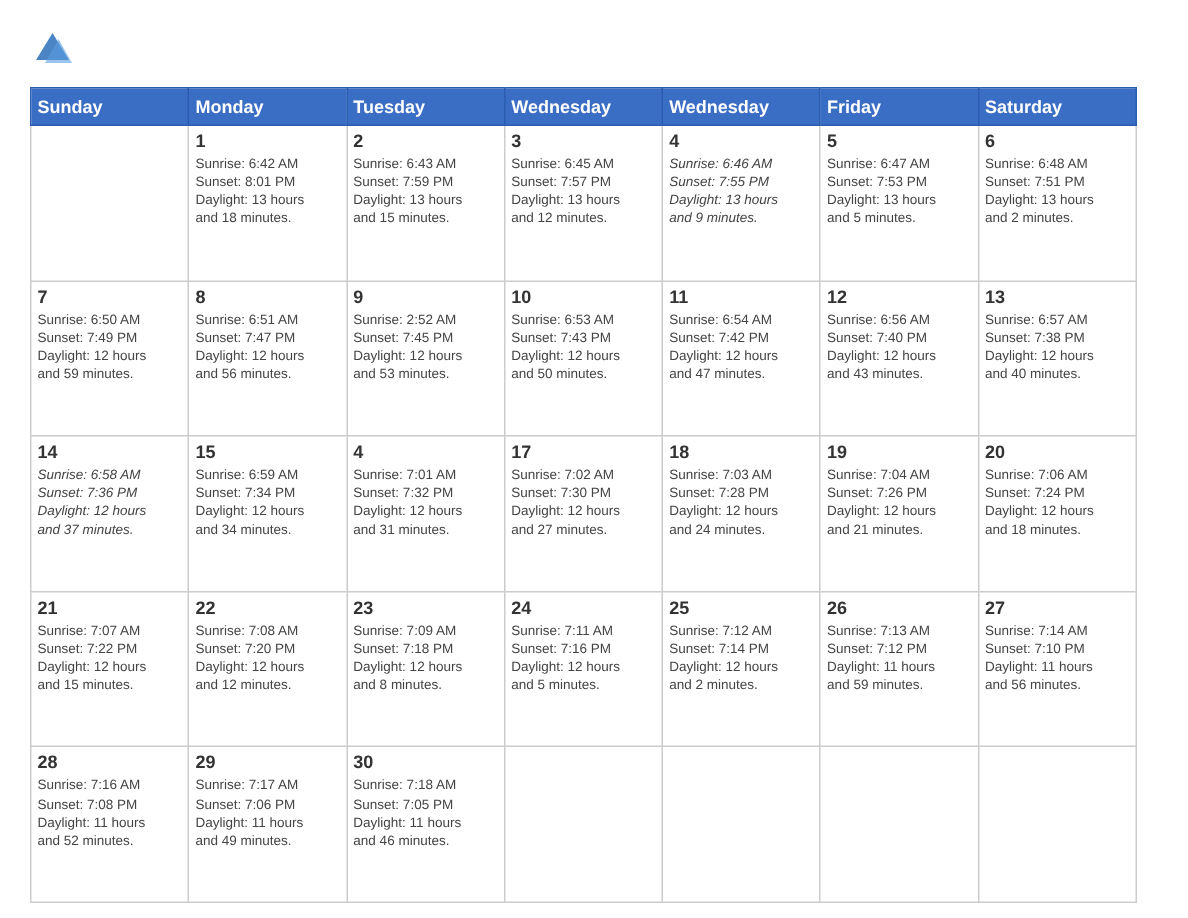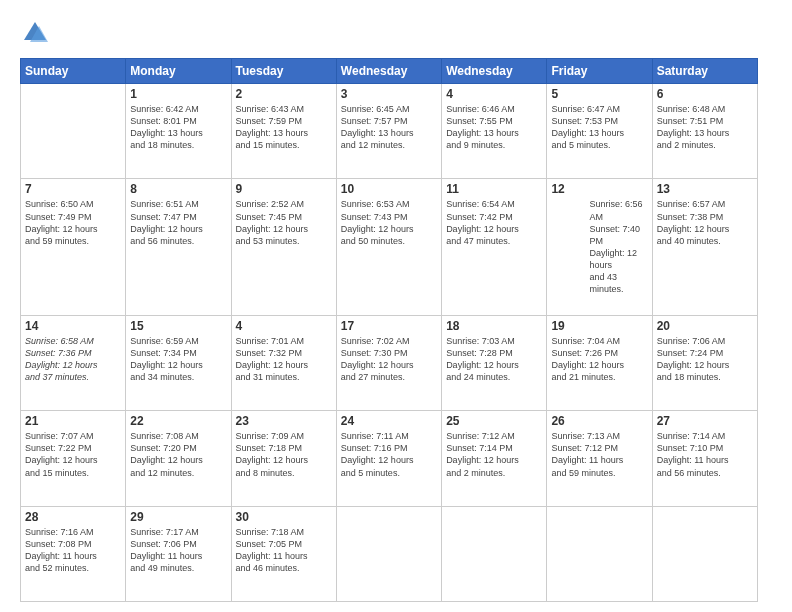--- a/index.html
+++ b/index.html
@@ -151,21 +151,21 @@
           </td>
           <td>
             <span class="day-number">3</span>
             <div class="day-info" style="white-space: pre-line;">Sunrise: 6:45 AM
 Sunset: 7:57 PM
 Daylight: 13 hours
 and 12 minutes.</div>
           </td>
           <td>
             <span class="day-number">4</span>
-            <div class="day-info" style="white-space: pre-line;">Sunrise: 6:46 AM
+            <div class="day-info" style="white-space: pre-line; font-style: italic;">Sunrise: 6:46 AM
 Sunset: 7:55 PM
 Daylight: 13 hours
 and 9 minutes.</div>
           </td>
           <td>
             <span class="day-number">5</span>
             <div class="day-info" style="white-space: pre-line;">Sunrise: 6:47 AM
 Sunset: 7:53 PM
 Daylight: 13 hours
 and 5 minutes.</div>
@@ -209,21 +209,21 @@
           </td>
           <td>
             <span class="day-number">11</span>
             <div class="day-info" style="white-space: pre-line;">Sunrise: 6:54 AM
 Sunset: 7:42 PM
 Daylight: 12 hours
 and 47 minutes.</div>
           </td>
           <td>
             <span class="day-number">12</span>
-            <div class="day-info" style="white-space: pre-line; margin-left: 38px;">Sunrise: 6:56 AM
+            <div class="day-info" style="white-space: pre-line;">Sunrise: 6:56 AM
 Sunset: 7:40 PM
 Daylight: 12 hours
 and 43 minutes.</div>
           </td>
           <td>
             <span class="day-number">13</span>
             <div class="day-info" style="white-space: pre-line;">Sunrise: 6:57 AM
 Sunset: 7:38 PM
 Daylight: 12 hours
 and 40 minutes.</div>

